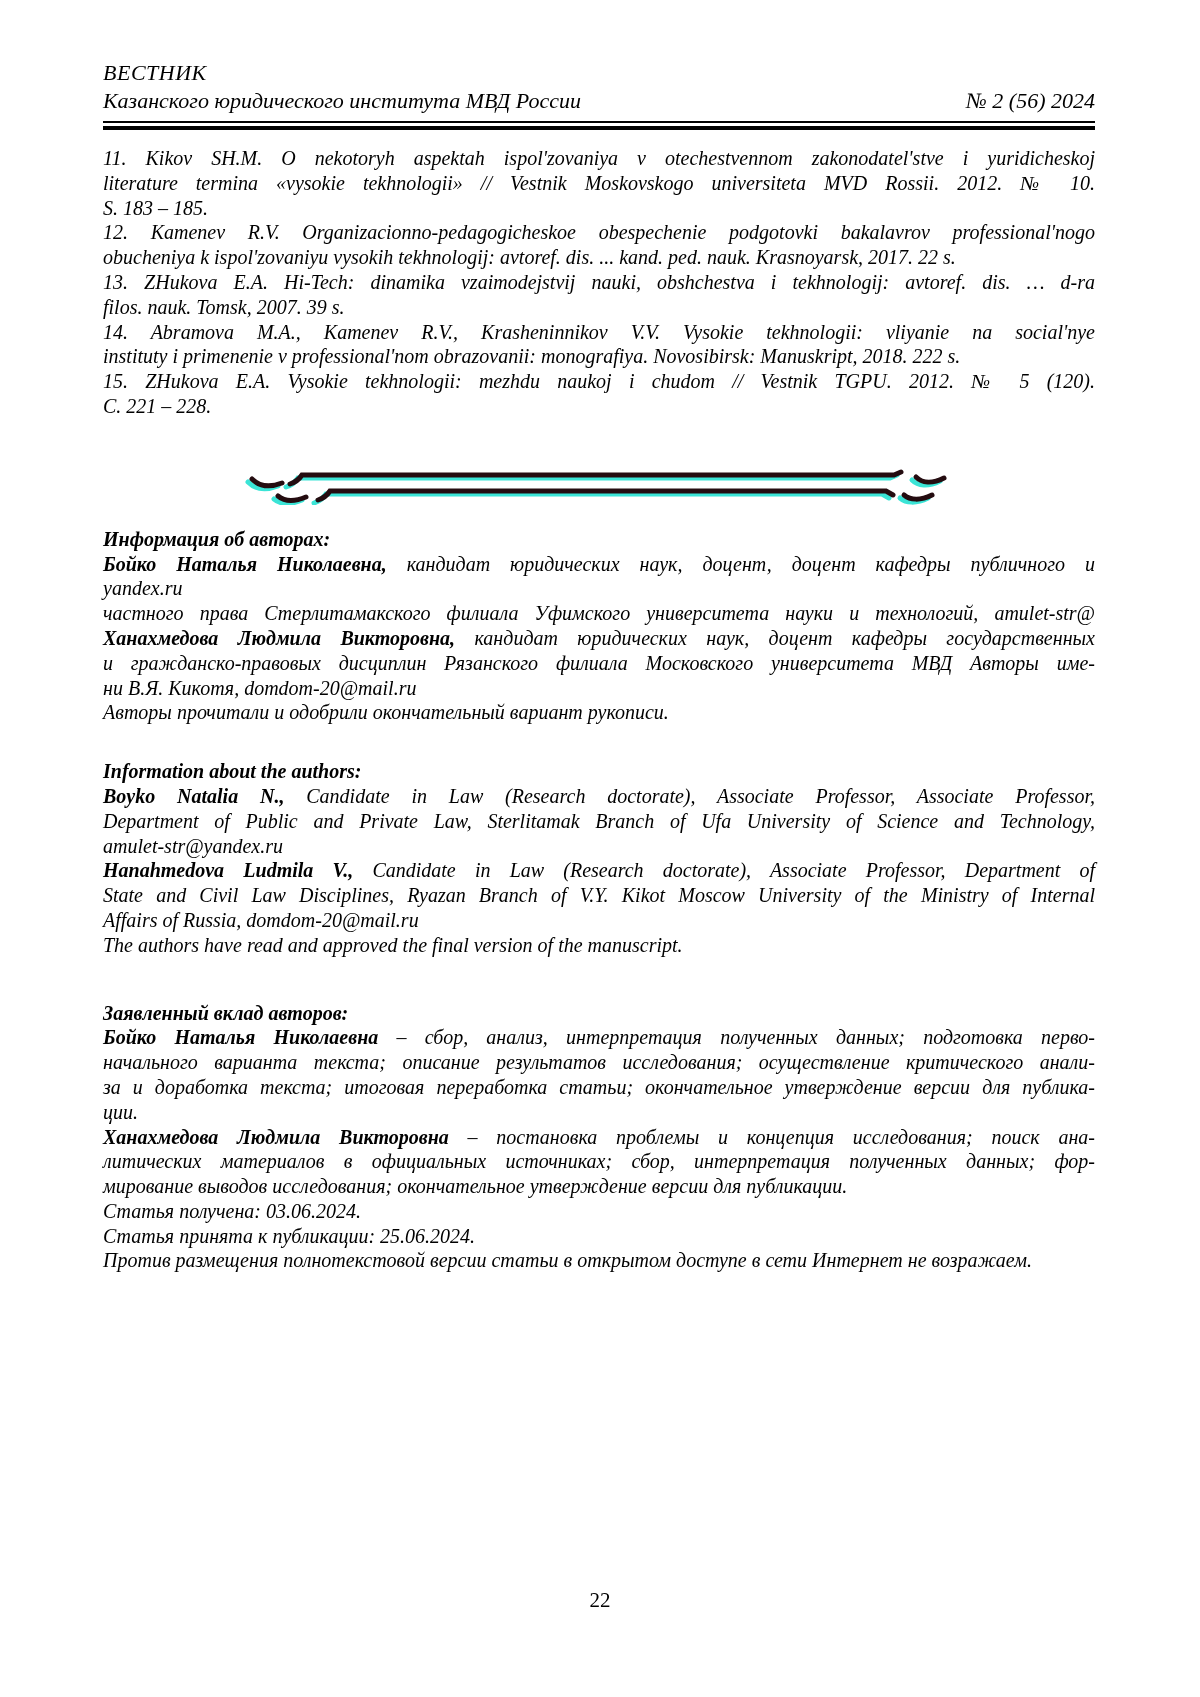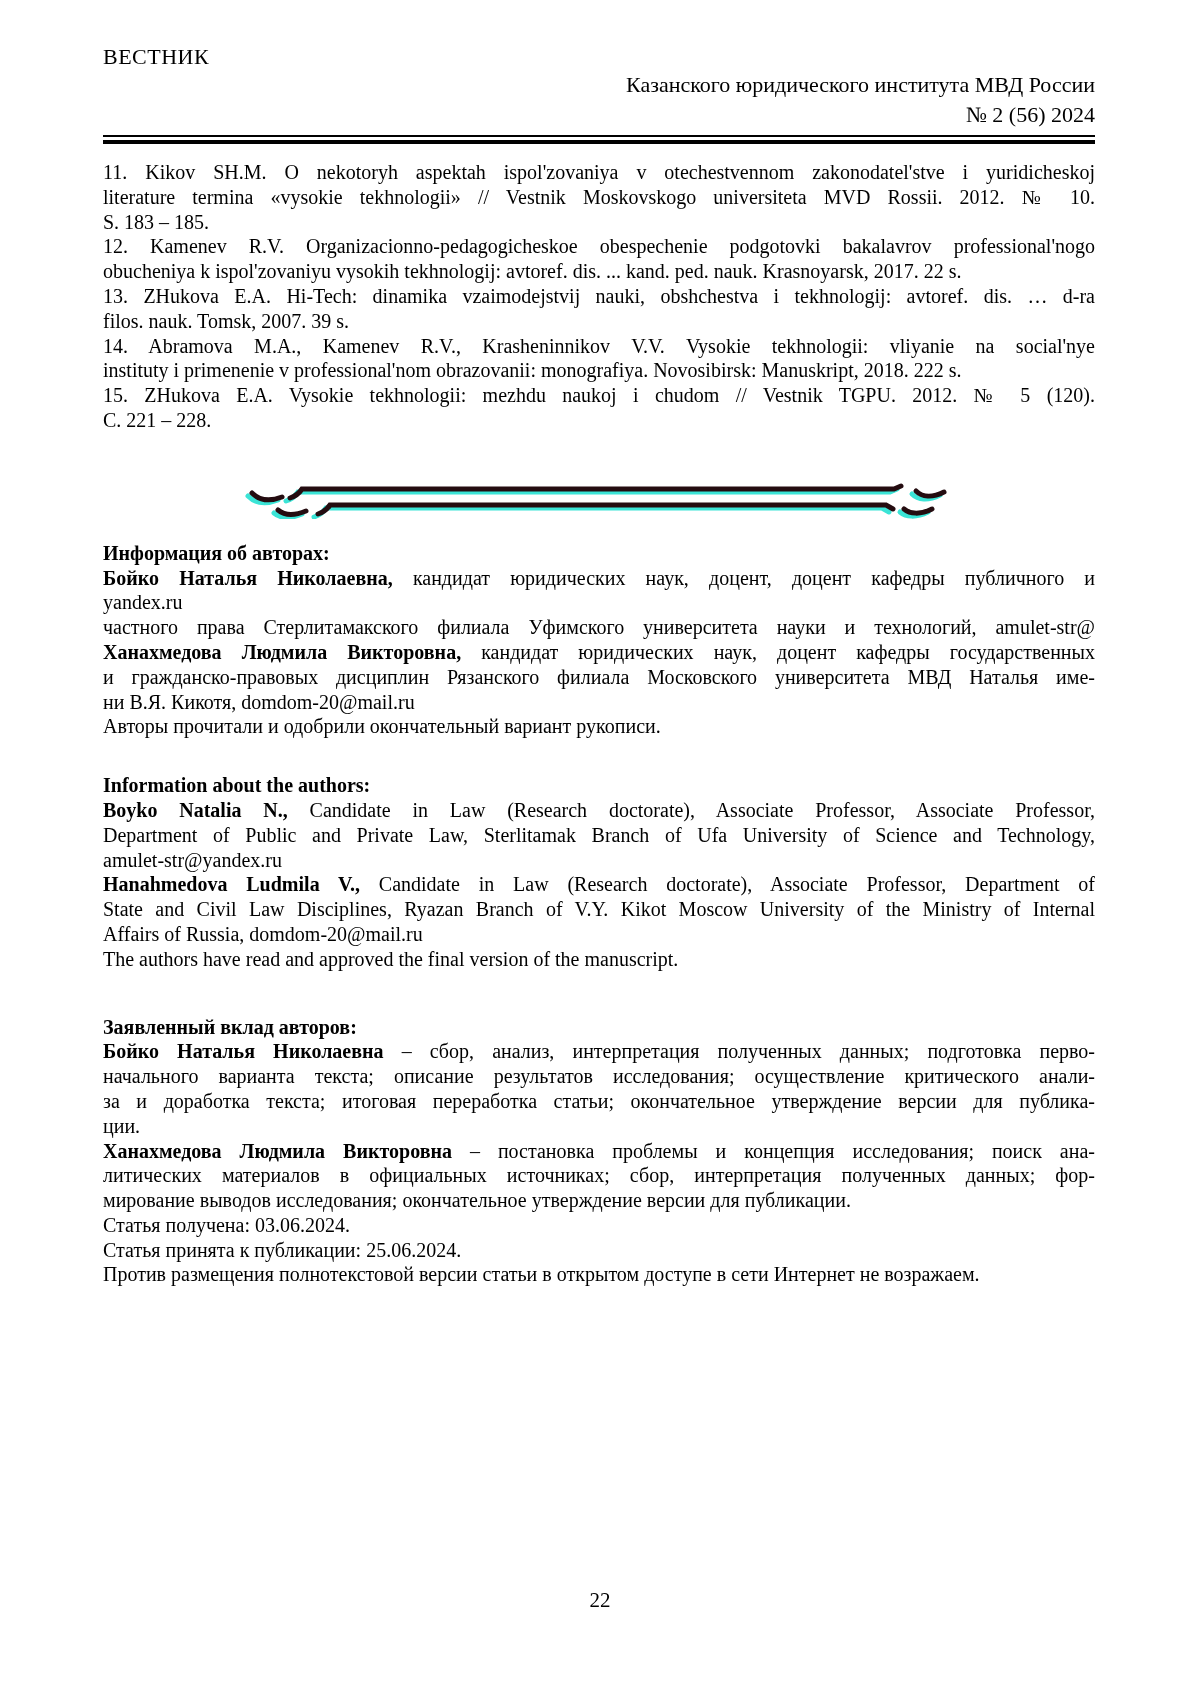--- a/index.html
+++ b/index.html
@@ -1,24 +1,24 @@
 <!DOCTYPE html>
 <html><head>
 <meta charset="utf-8">
 <style>
   html,body{margin:0;padding:0;}
   body{
     width:1200px;height:1697px;background:#ffffff;color:#000;
     font-family:"Liberation Serif", serif;position:relative;overflow:hidden;
   }
-  .col{position:absolute;left:103px;top:44px;width:992px;}
+  .col{position:absolute;left:103px;top:60px;width:992px;font-style:italic;}
   
   .mast-line1{font-size:22px;line-height:26px;letter-spacing:0.5px;}
   .mast-line2{display:flex;justify-content:space-between;align-items:flex-end;
-              font-size:22px;line-height:30px;flex-direction:column;}
+              font-size:22px;line-height:30px;}
   .mast-rule{height:3px;border-top:2px solid #000;border-bottom:4px solid #000;margin-top:5px;}
   
   .section{margin:0;}
   .line{font-size:20px;line-height:24.8px;white-space:normal;}
   .line .b{font-weight:bold;}
   .line.head{font-weight:bold;}
   .line.j{text-align:justify;text-align-last:justify;}
   #references{margin-top:16px;}
   #divider-wrap{margin-top:50px;margin-bottom:0;text-align:center;height:36px;}
   #authors-ru{margin-top:22px;}
@@ -76,21 +76,21 @@
       </g>
     </svg>
   </div>
 
   <div id="authors-ru" class="section">
       <div class="line head">Информация об авторах:</div>
       <div class="line j"><span class="b">Бойко Наталья Николаевна,</span><span> кандидат юридических наук, доцент, доцент кафедры публичного и</span></div>
       <div class="line"><span>yandex.ru</span></div>
       <div class="line j"><span>частного права Стерлитамакского филиала Уфимского университета науки и технологий, amulet-str@</span></div>
       <div class="line j"><span class="b">Ханахмедова Людмила Викторовна,</span><span> кандидат юридических наук, доцент кафедры государственных</span></div>
-      <div class="line j"><span>и гражданско-правовых дисциплин Рязанского филиала Московского университета МВД Наталья име-</span></div>
+      <div class="line j"><span>и гражданско-правовых дисциплин Рязанского филиала Московского университета МВД Авторы име-</span></div>
       <div class="line"><span>ни В.Я. Кикотя, domdom-20@mail.ru</span></div>
       <div class="line"><span>Авторы прочитали и одобрили окончательный вариант рукописи.</span></div>
     </div>
 
   <div id="authors-en" class="section">
       <div class="line head">Information about the authors:</div>
       <div class="line j"><span class="b">Boyko Natalia N.,</span><span> Candidate in Law (Research doctorate), Associate Professor, Associate Professor,</span></div>
       <div class="line j"><span>Department of Public and Private Law, Sterlitamak Branch of Ufa University of Science and Technology,</span></div>
       <div class="line"><span>amulet-str@yandex.ru</span></div>
       <div class="line j"><span class="b">Hanahmedova Ludmila V.,</span><span> Candidate in Law (Research doctorate), Associate Professor, Department of</span></div>

